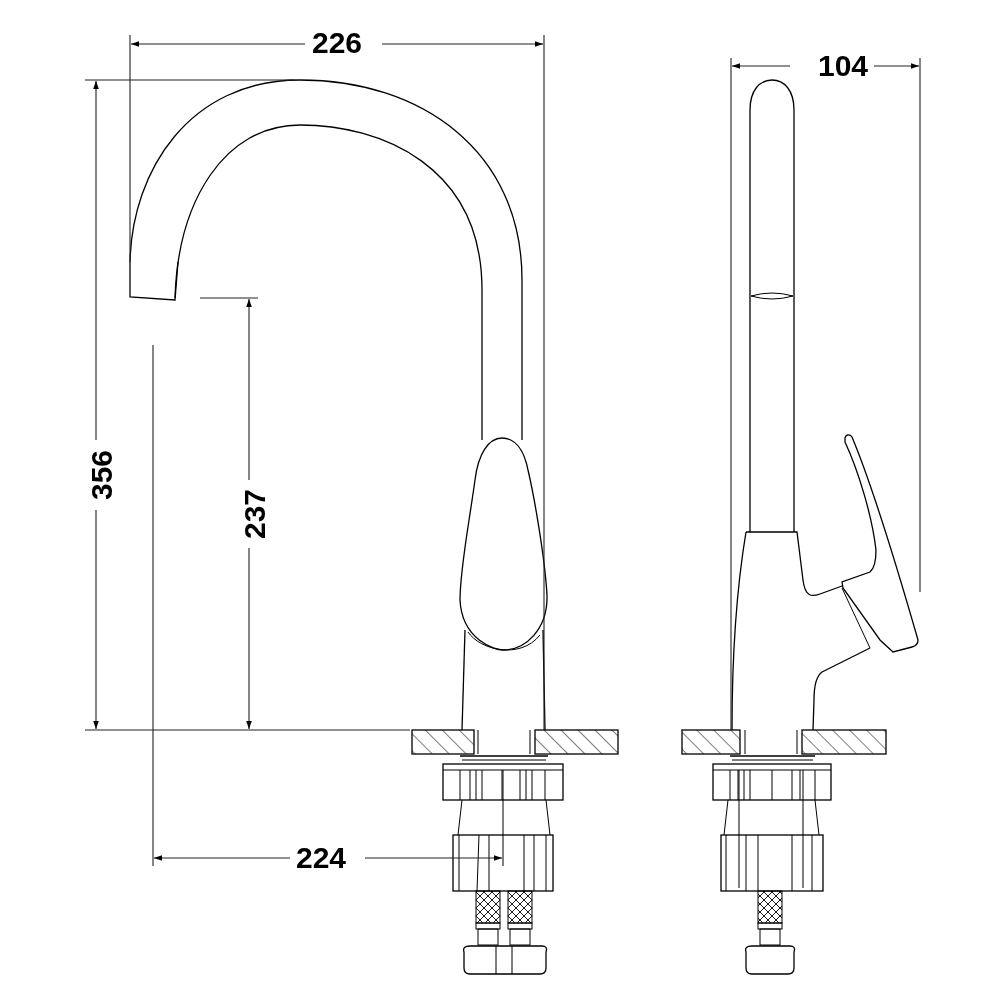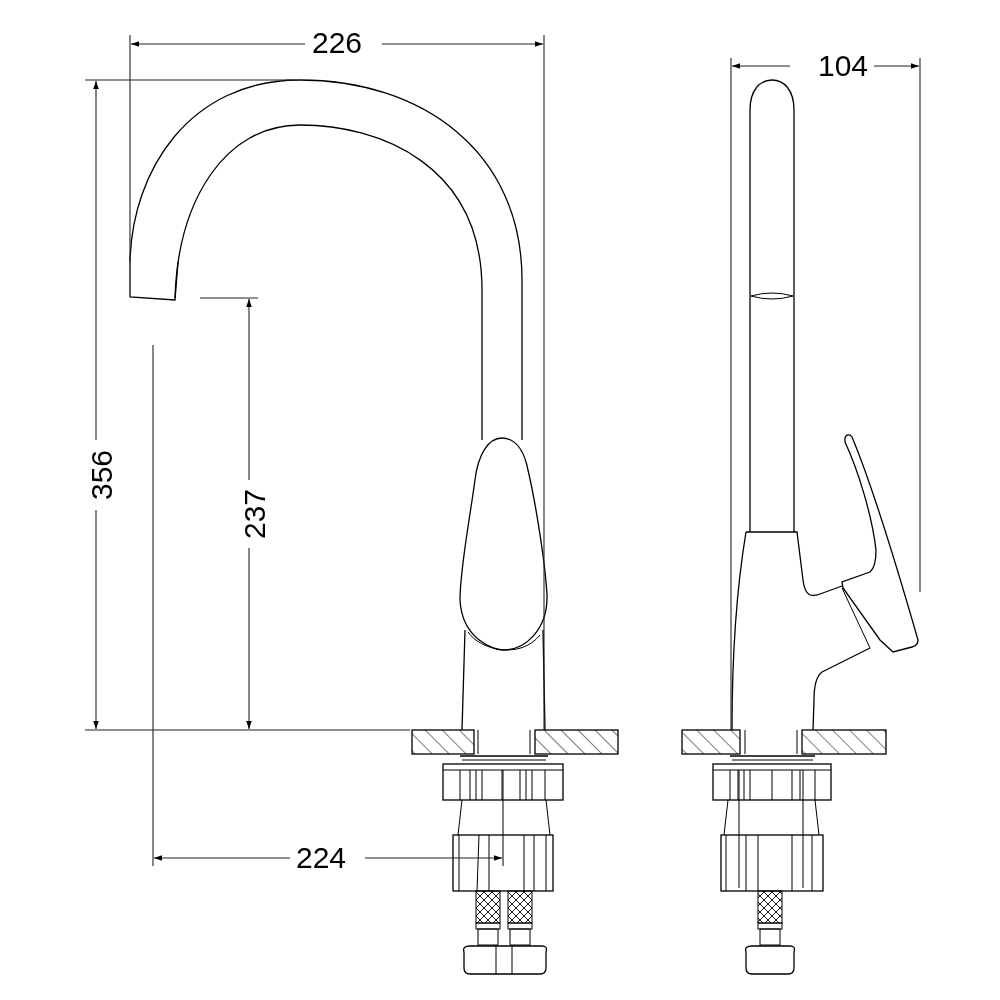--- a/index.html
+++ b/index.html
@@ -1,17 +1,17 @@
 <!DOCTYPE html>
 <html><head>
 <meta charset="utf-8">
 <style>
   html, body { margin: 0; padding: 0; background: #ffffff; }
   body { width: 1000px; height: 1000px; overflow: hidden; }
-  #stage { position: relative; width: 1000px; height: 732px; }
+  #stage { position: relative; width: 1000px; height: 732px; font-weight: bold; }
   svg { position: absolute; left: 0; top: 0; }
   .ln { stroke: #000; stroke-width: 1.3; fill: none; }
   .thin { stroke: #000; stroke-width: 1; fill: none; }
   .ext { stroke: #222; stroke-width: 1.1; fill: none; }
   .wall { stroke: #000; stroke-width: 1.3; fill: #fff; }
   .lbl { position: absolute; font-family: "Liberation Sans", sans-serif; font-size: 30px; color: #000; background: #fff; line-height: 30px; padding: 0 6px; white-space: nowrap; }
   .rot { transform: rotate(-90deg); transform-origin: center center; }
 </style>
 </head>
 <body>

